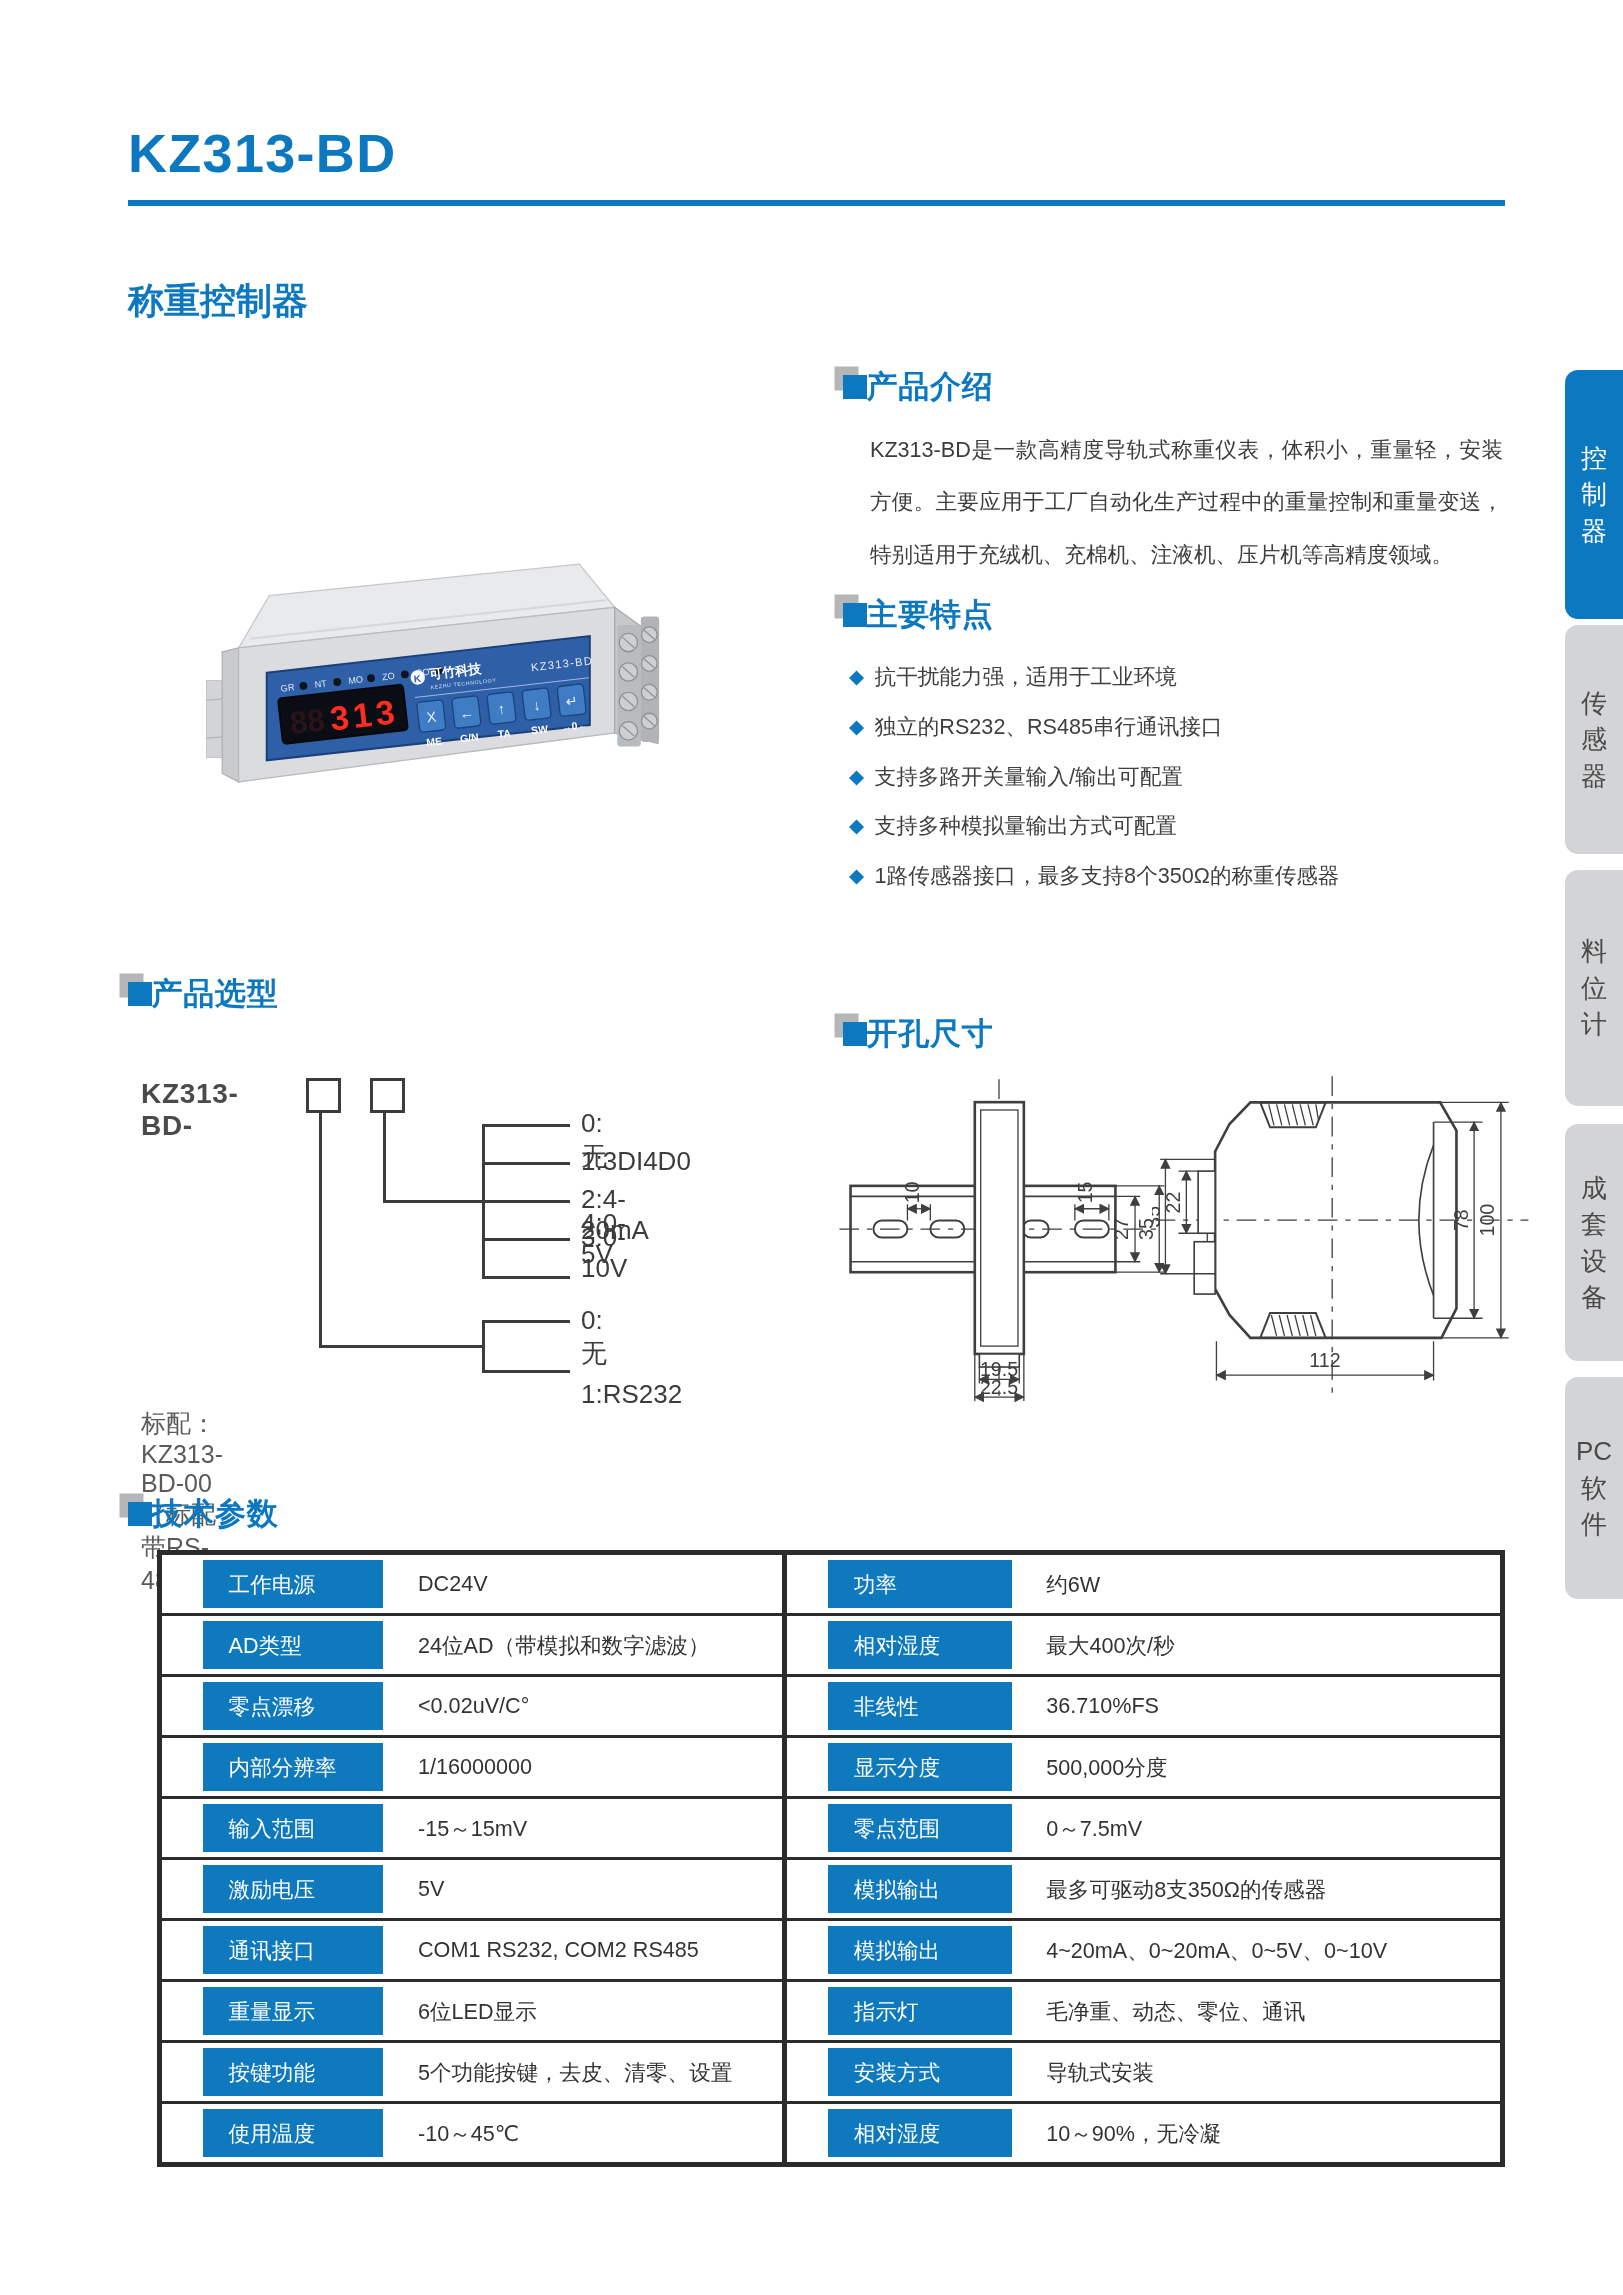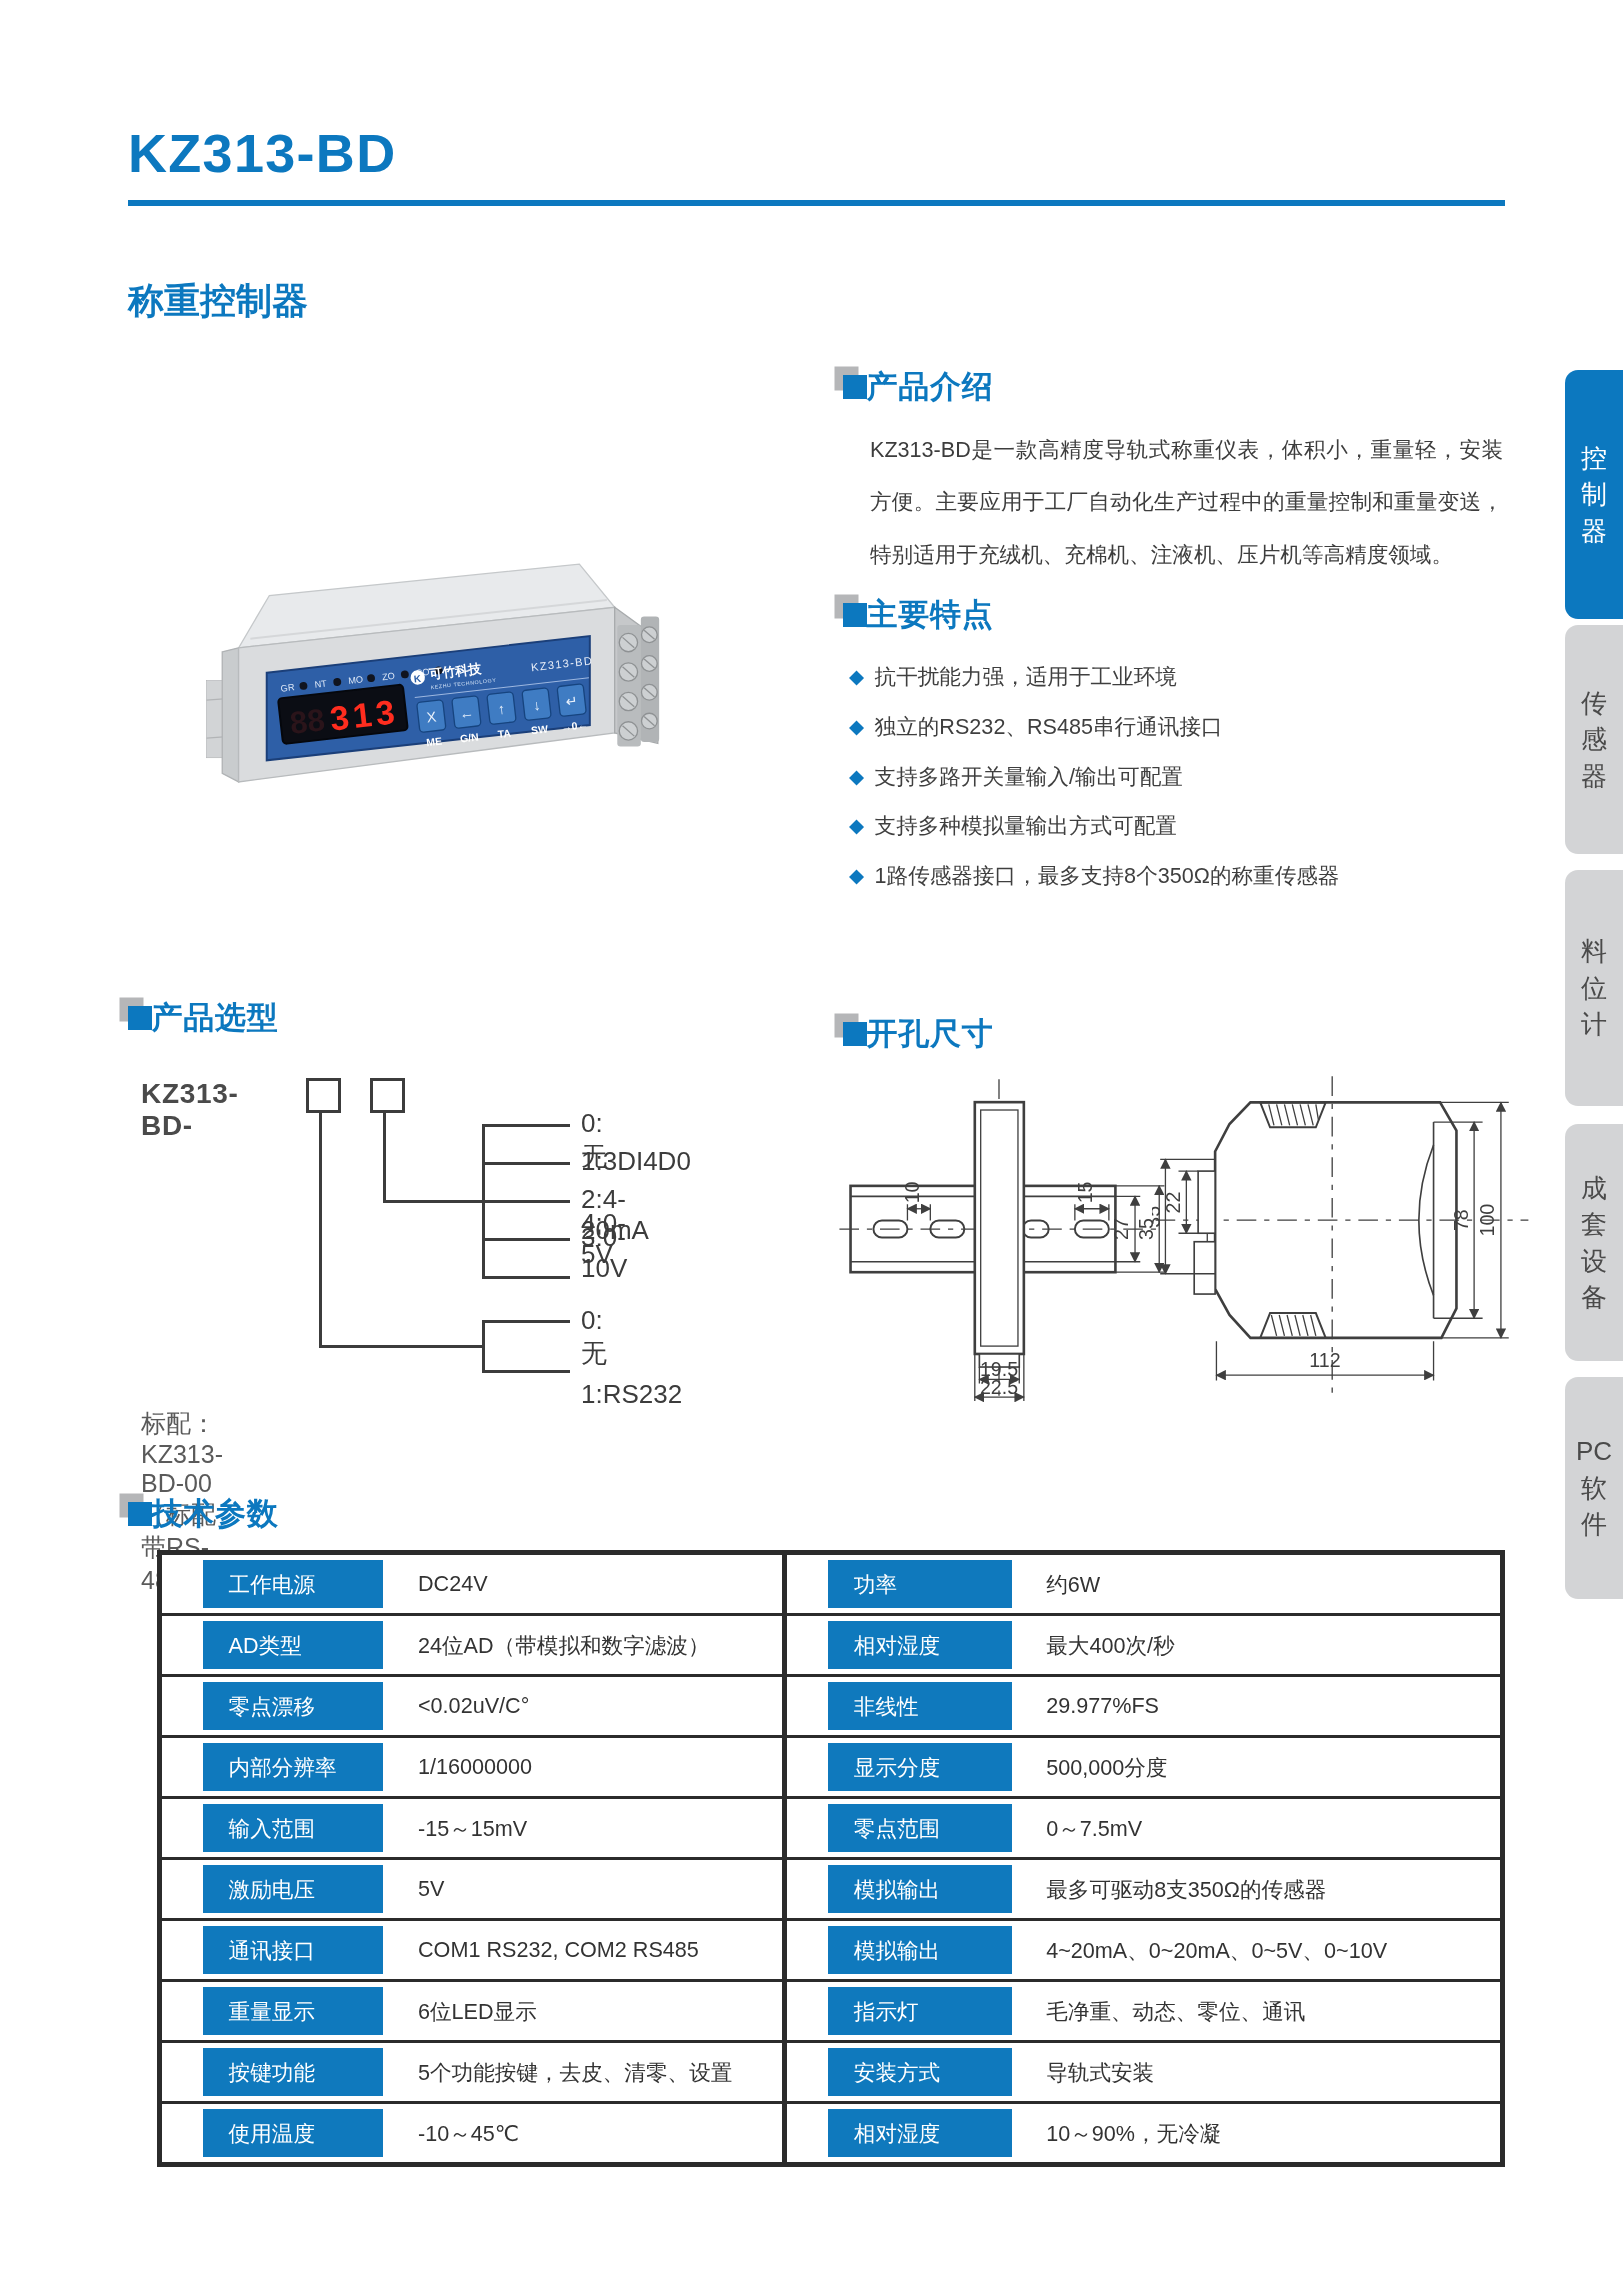--- a/index.html
+++ b/index.html
@@ -176,21 +176,21 @@
   </div>
   <div class="feat" style="top:811px;">
     <span class="dia">◆</span>
     <span>支持多种模拟量输出方式可配置</span>
   </div>
   <div class="feat" style="top:861px;">
     <span class="dia">◆</span>
     <span>1路传感器接口，最多支持8个350Ω的称重传感器</span>
   </div>
 
-  <div class="sec-hdr" style="left:128px;top:997px;">
+  <div class="sec-hdr" style="left:128px;top:973px;">
     <span class="sec-sq"></span>
     <span class="sec-title">产品选型</span>
   </div>
   <div class="tree">
     <div class="tree-prefix">KZ313-BD-</div>
     <div class="tree-box" style="left:306px;top:1078px;"></div>
     <div class="tree-box" style="left:370px;top:1078px;"></div>
 
     <div class="tl" style="left:383px;top:1110px;width:2.6px;height:92px;"></div>
     <div class="tl" style="left:383px;top:1200px;width:100px;height:2.6px;"></div>
@@ -344,21 +344,21 @@
     </div>
     <div class="spec-row">
       <div class="spec-label">
           <div class="spec-label-in">零点漂移</div>
         </div>
       <div class="spec-value">&lt;0.02uV/C°</div>
       <div class="spec-div"></div>
       <div class="spec-label">
           <div class="spec-label-in">非线性</div>
         </div>
-      <div class="spec-value">29.977%FS</div>
+      <div class="spec-value">36.710%FS</div>
     </div>
     <div class="spec-row">
       <div class="spec-label">
           <div class="spec-label-in">内部分辨率</div>
         </div>
       <div class="spec-value">1/16000000</div>
       <div class="spec-div"></div>
       <div class="spec-label">
           <div class="spec-label-in">显示分度</div>
         </div>

